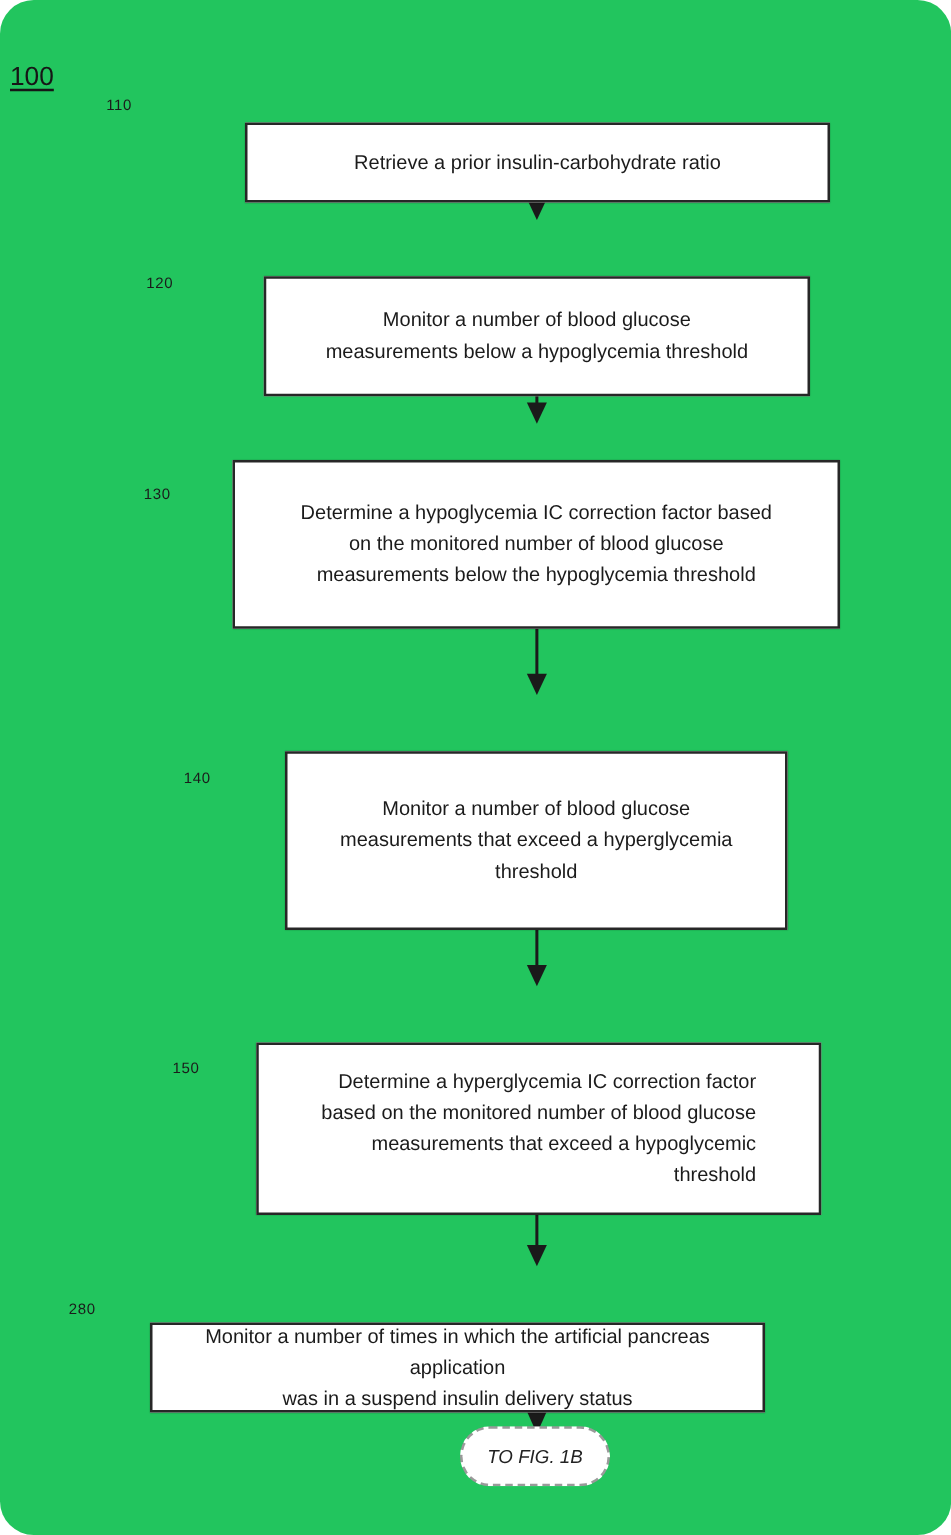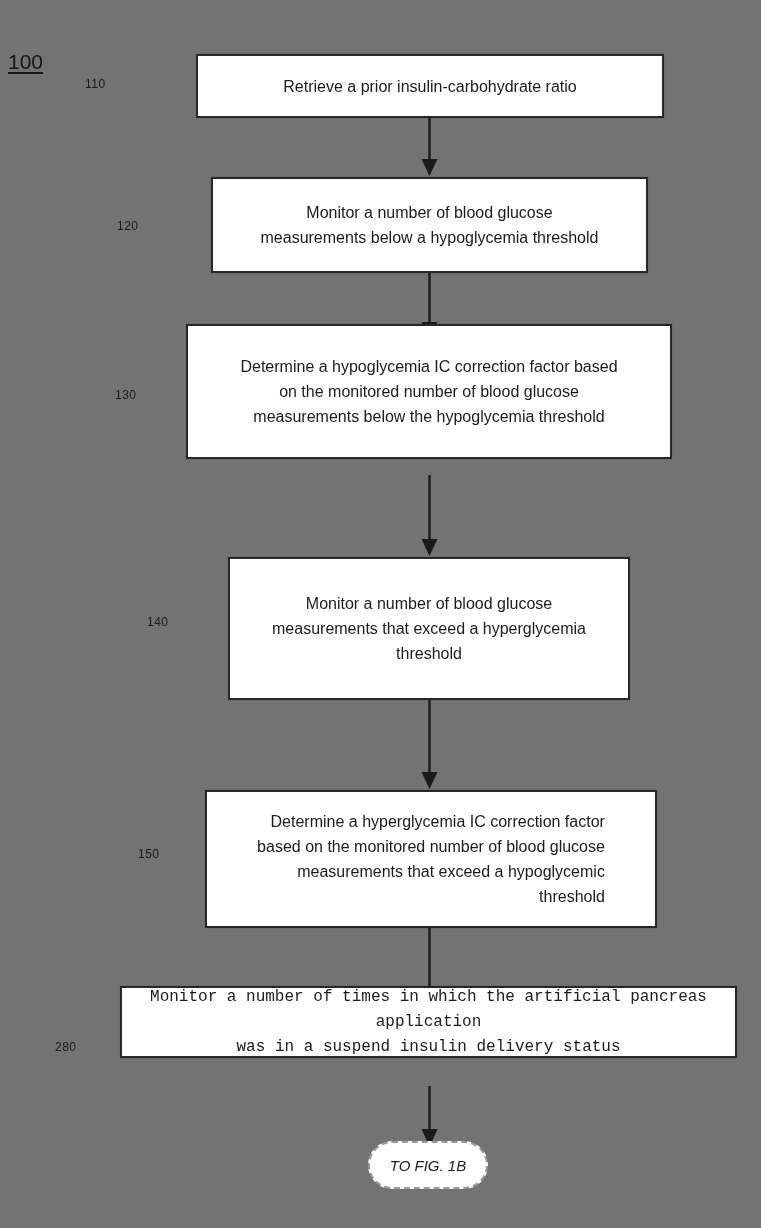--- a/index.html
+++ b/index.html
@@ -4,24 +4,25 @@
 <style>
   html, body {
     margin: 0;
     padding: 0;
     background: #ffffff;
   }
   .canvas {
     position: relative;
     width: 761px;
     height: 1228px;
-    background: #737373;
+    background: #22c55e;
     font-family: "Liberation Sans", "DejaVu Sans", sans-serif;
     color: #1c1c1c;
     overflow: hidden;
+    border-radius: 27px;
   }
   .arrows-layer {
     position: absolute;
     left: 0;
     top: 0;
     width: 761px;
     height: 1228px;
     pointer-events: none;
   }
   .step-box {
@@ -32,20 +33,21 @@
     display: flex;
     align-items: center;
     justify-content: center;
     text-align: center;
     font-size: 16px;
     line-height: 25px;
     white-space: pre-line;
     padding: 4px 10px;
     color: #1b1b1b;
     box-shadow: 0 0 1px rgba(0,0,0,0.35);
+    margin-top: 44px;
   }
   .ref-label {
     position: absolute;
     font-size: 12px;
     color: #1b1b1b;
     letter-spacing: 0.5px;
   }
   .figure-ref-number {
     position: absolute;
     left: 8px;
@@ -133,19 +135,19 @@
 
   <div class="step-box" style="left:228px; top:557px;  width:402px; height:143px;">Monitor a number of blood glucose
 measurements that exceed a hyperglycemia
 threshold</div>
 
   <div class="step-box" style="left:205px; top:790px;  width:452px; height:138px;text-align:right;">Determine a hyperglycemia IC correction factor
 based on the monitored number of blood glucose
 measurements that exceed a hypoglycemic
 threshold</div>
 
-  <div class="step-box" style="left:120px; top:986px; width:617px; height:72px;font-family:Liberation Mono, monospace;">Monitor a number of times in which the artificial pancreas application
+  <div class="step-box" style="left:120px; top:1014px; width:492px; height:72px;">Monitor a number of times in which the artificial pancreas application
 was in a suspend insulin delivery status</div>
 
   <div class="connector-oval">TO FIG. 1B</div>
 
 
 </div>
 
 </body></html>

